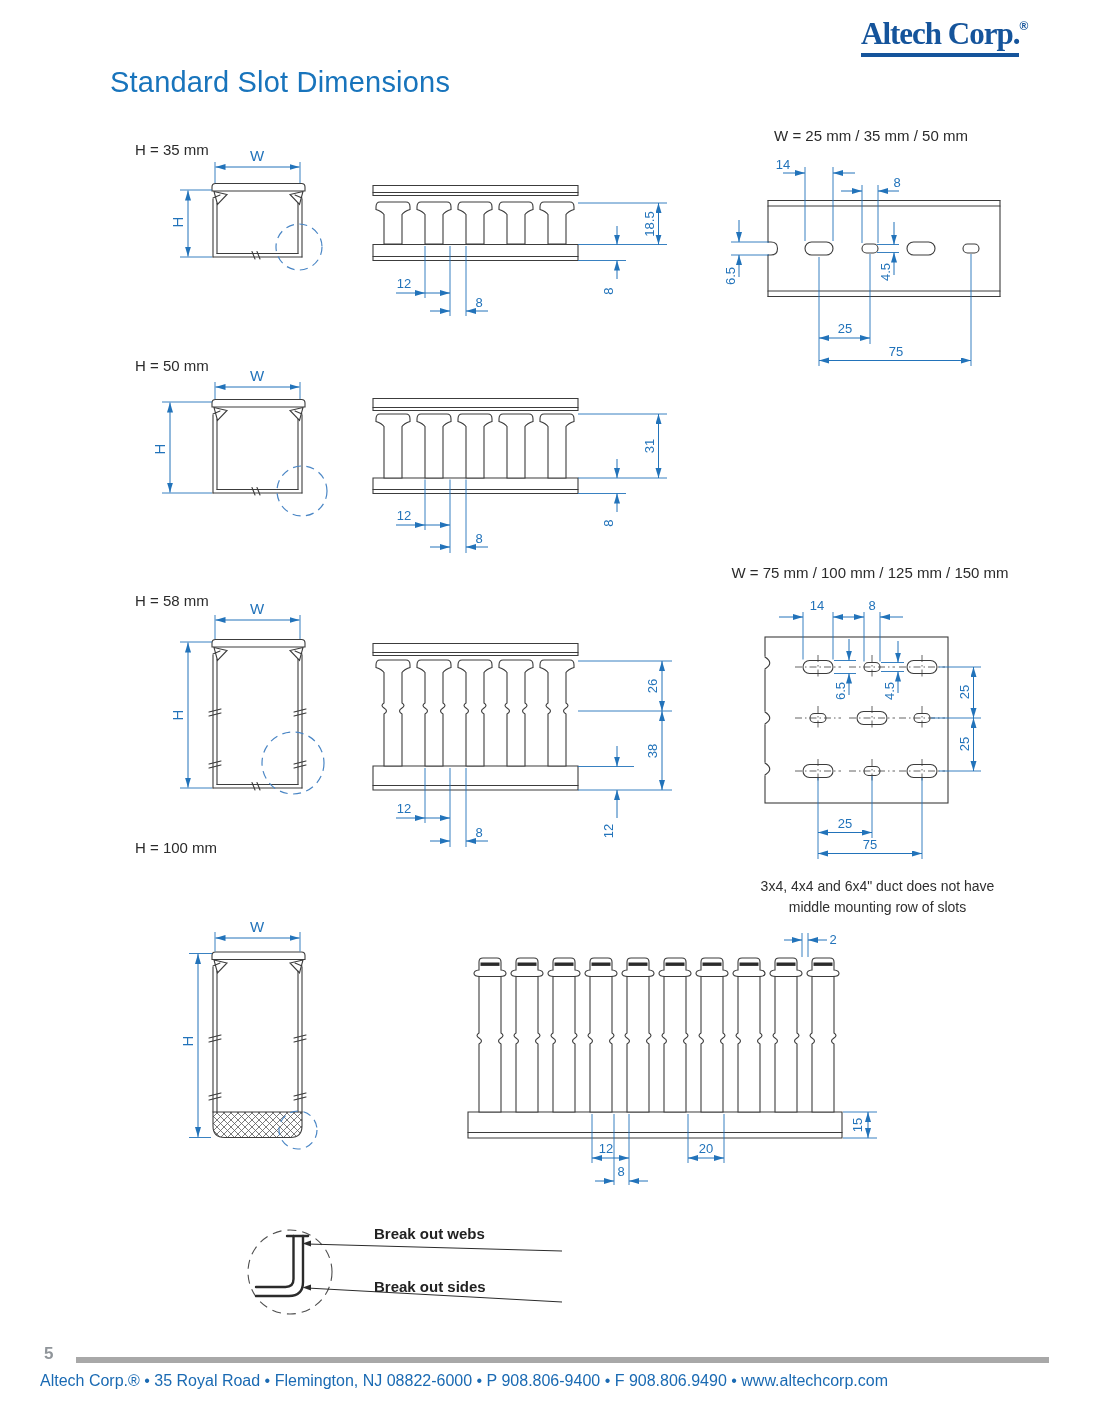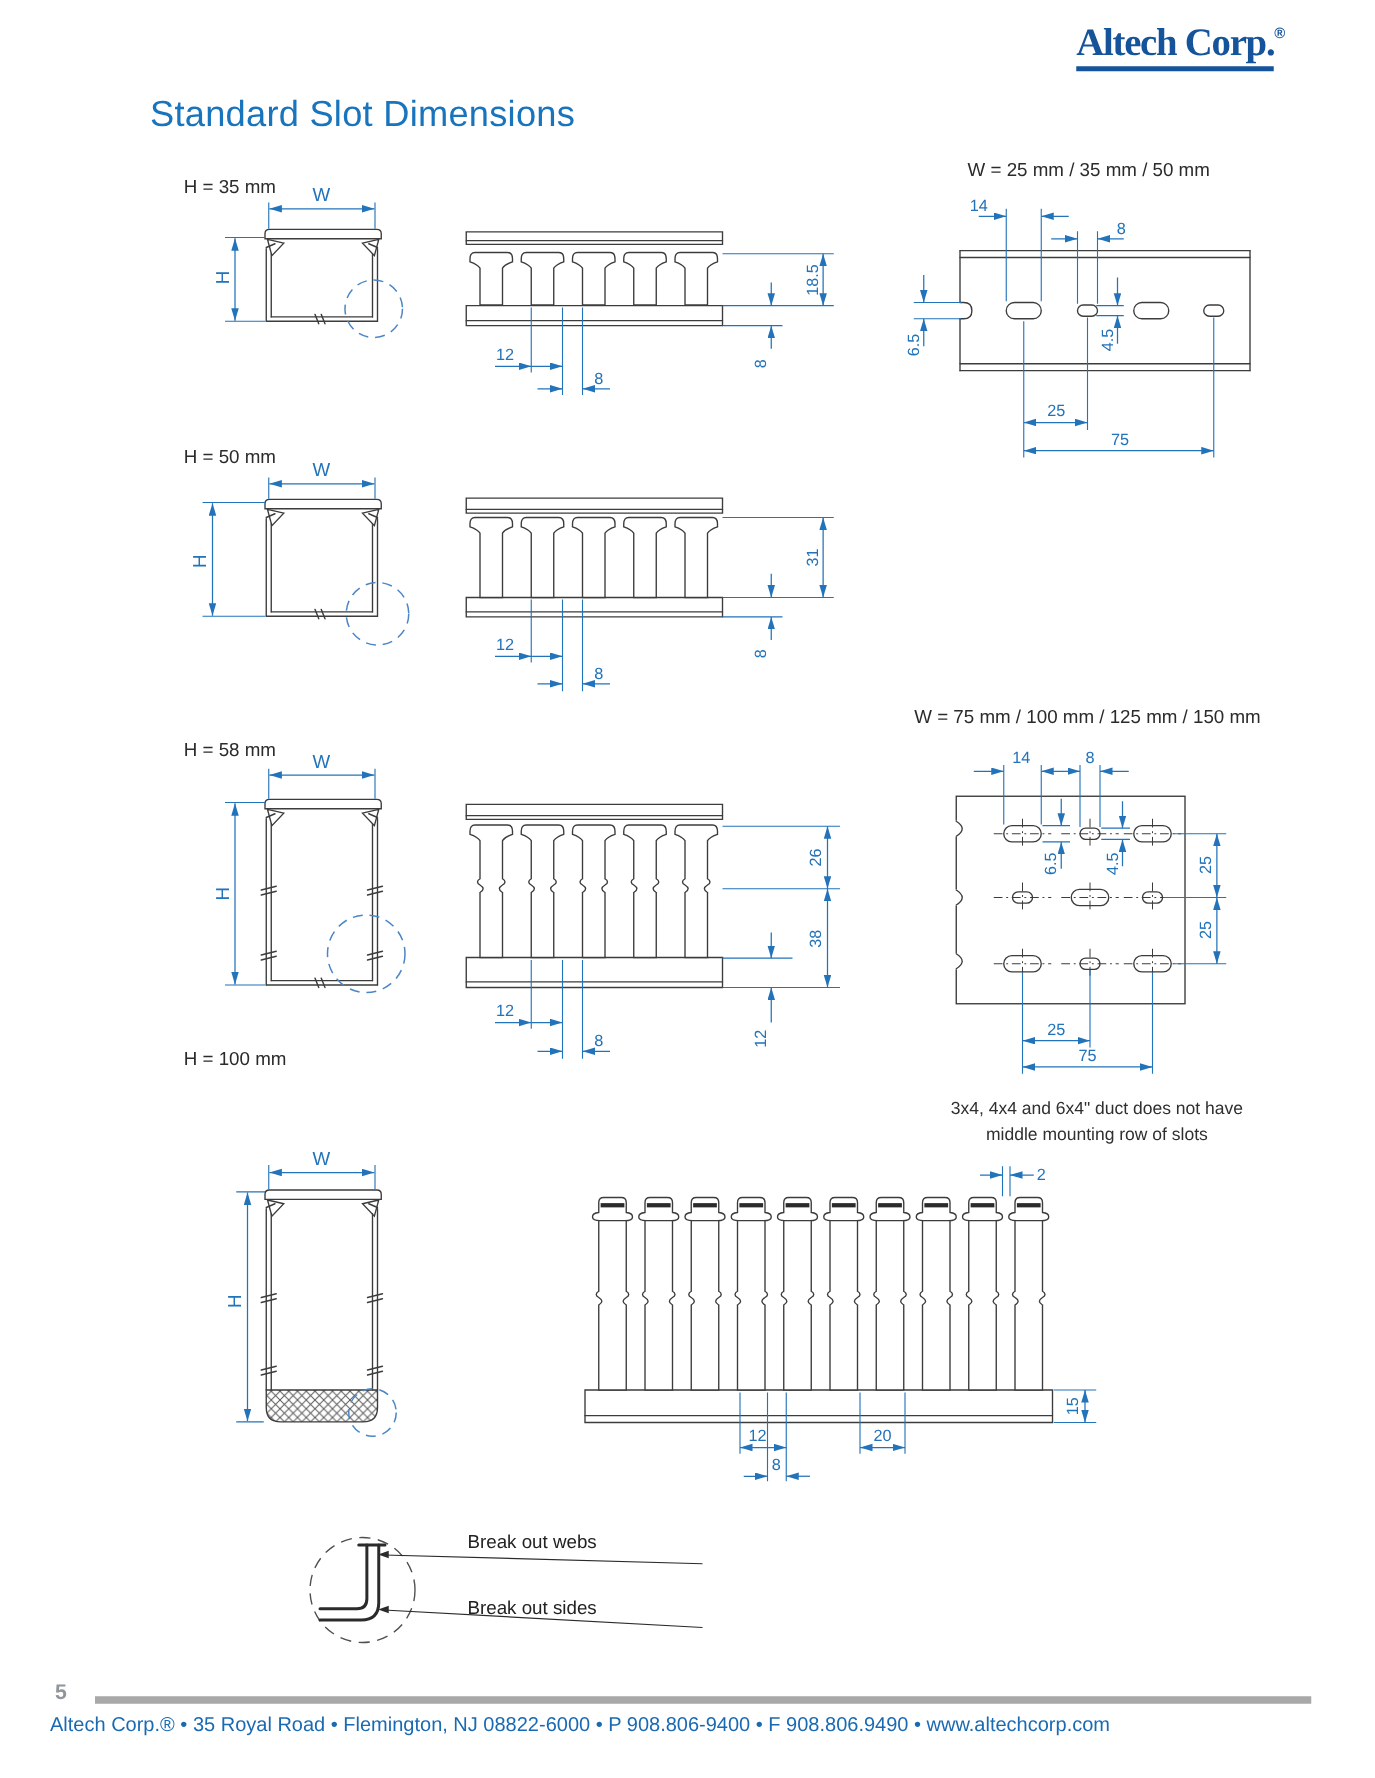--- a/index.html
+++ b/index.html
@@ -4,26 +4,26 @@
 <style>
   html,body{margin:0;padding:0;background:#fff;}
   .page{position:relative;width:1100px;height:1422px;background:#fff;overflow:hidden;
         font-family:"Liberation Sans",sans-serif;}
   .abs{position:absolute;}
   .logo-wrap{position:absolute;left:830px;top:16px;width:240px;margin-left:31px;}
   .logo-text{font-family:"Liberation Serif",serif;font-weight:bold;font-size:31px;
              color:#15549b;letter-spacing:-1px;border-bottom:4px solid #15549b;
              padding-bottom:1px;display:inline-block;}
   .logo-reg{font-size:12px;color:#15549b;font-weight:bold;vertical-align:14px;}
-  .title{position:absolute;left:110px;top:66px;margin:10px;font-size:29px;font-weight:normal;
+  .title{position:absolute;left:110px;top:66px;margin:0;font-size:29px;font-weight:normal;
          color:#1874bc;letter-spacing:0.2px;}
-  .sec-label{position:absolute;font-size:15px;color:#2b2b2b;margin-left:12px;}
+  .sec-label{position:absolute;font-size:15px;color:#2b2b2b;}
   .note{position:absolute;left:740px;top:876px;width:275px;text-align:center;
         font-size:14px;color:#2f2f2f;line-height:1.5;}
-  .bo-label{position:absolute;font-size:15px;color:#222;}
+  .bo-label{position:absolute;font-size:15px;color:#222;font-weight:bold;}
   .pgnum{position:absolute;left:44px;top:1344px;font-size:17px;font-weight:bold;color:#90959a;}
   .bar{position:absolute;left:76px;top:1357px;width:973px;height:6px;background:#a8a8a8;}
   .footer-text{position:absolute;left:40px;top:1372px;width:1060px;
                font-size:16px;color:#1a6ab3;}
   
   .ln{stroke:#3c3c3c;stroke-width:1.1;fill:none;stroke-linecap:round;}
   .lnf{stroke:#3c3c3c;stroke-width:1.1;fill:#fff;}
   .thk{stroke:#2b2b2b;stroke-width:2.4;fill:none;stroke-linecap:round;}
   .thn{stroke:#2b2b2b;stroke-width:1;fill:none;}
   .dim{stroke:#2273ba;stroke-width:1;fill:none;}

